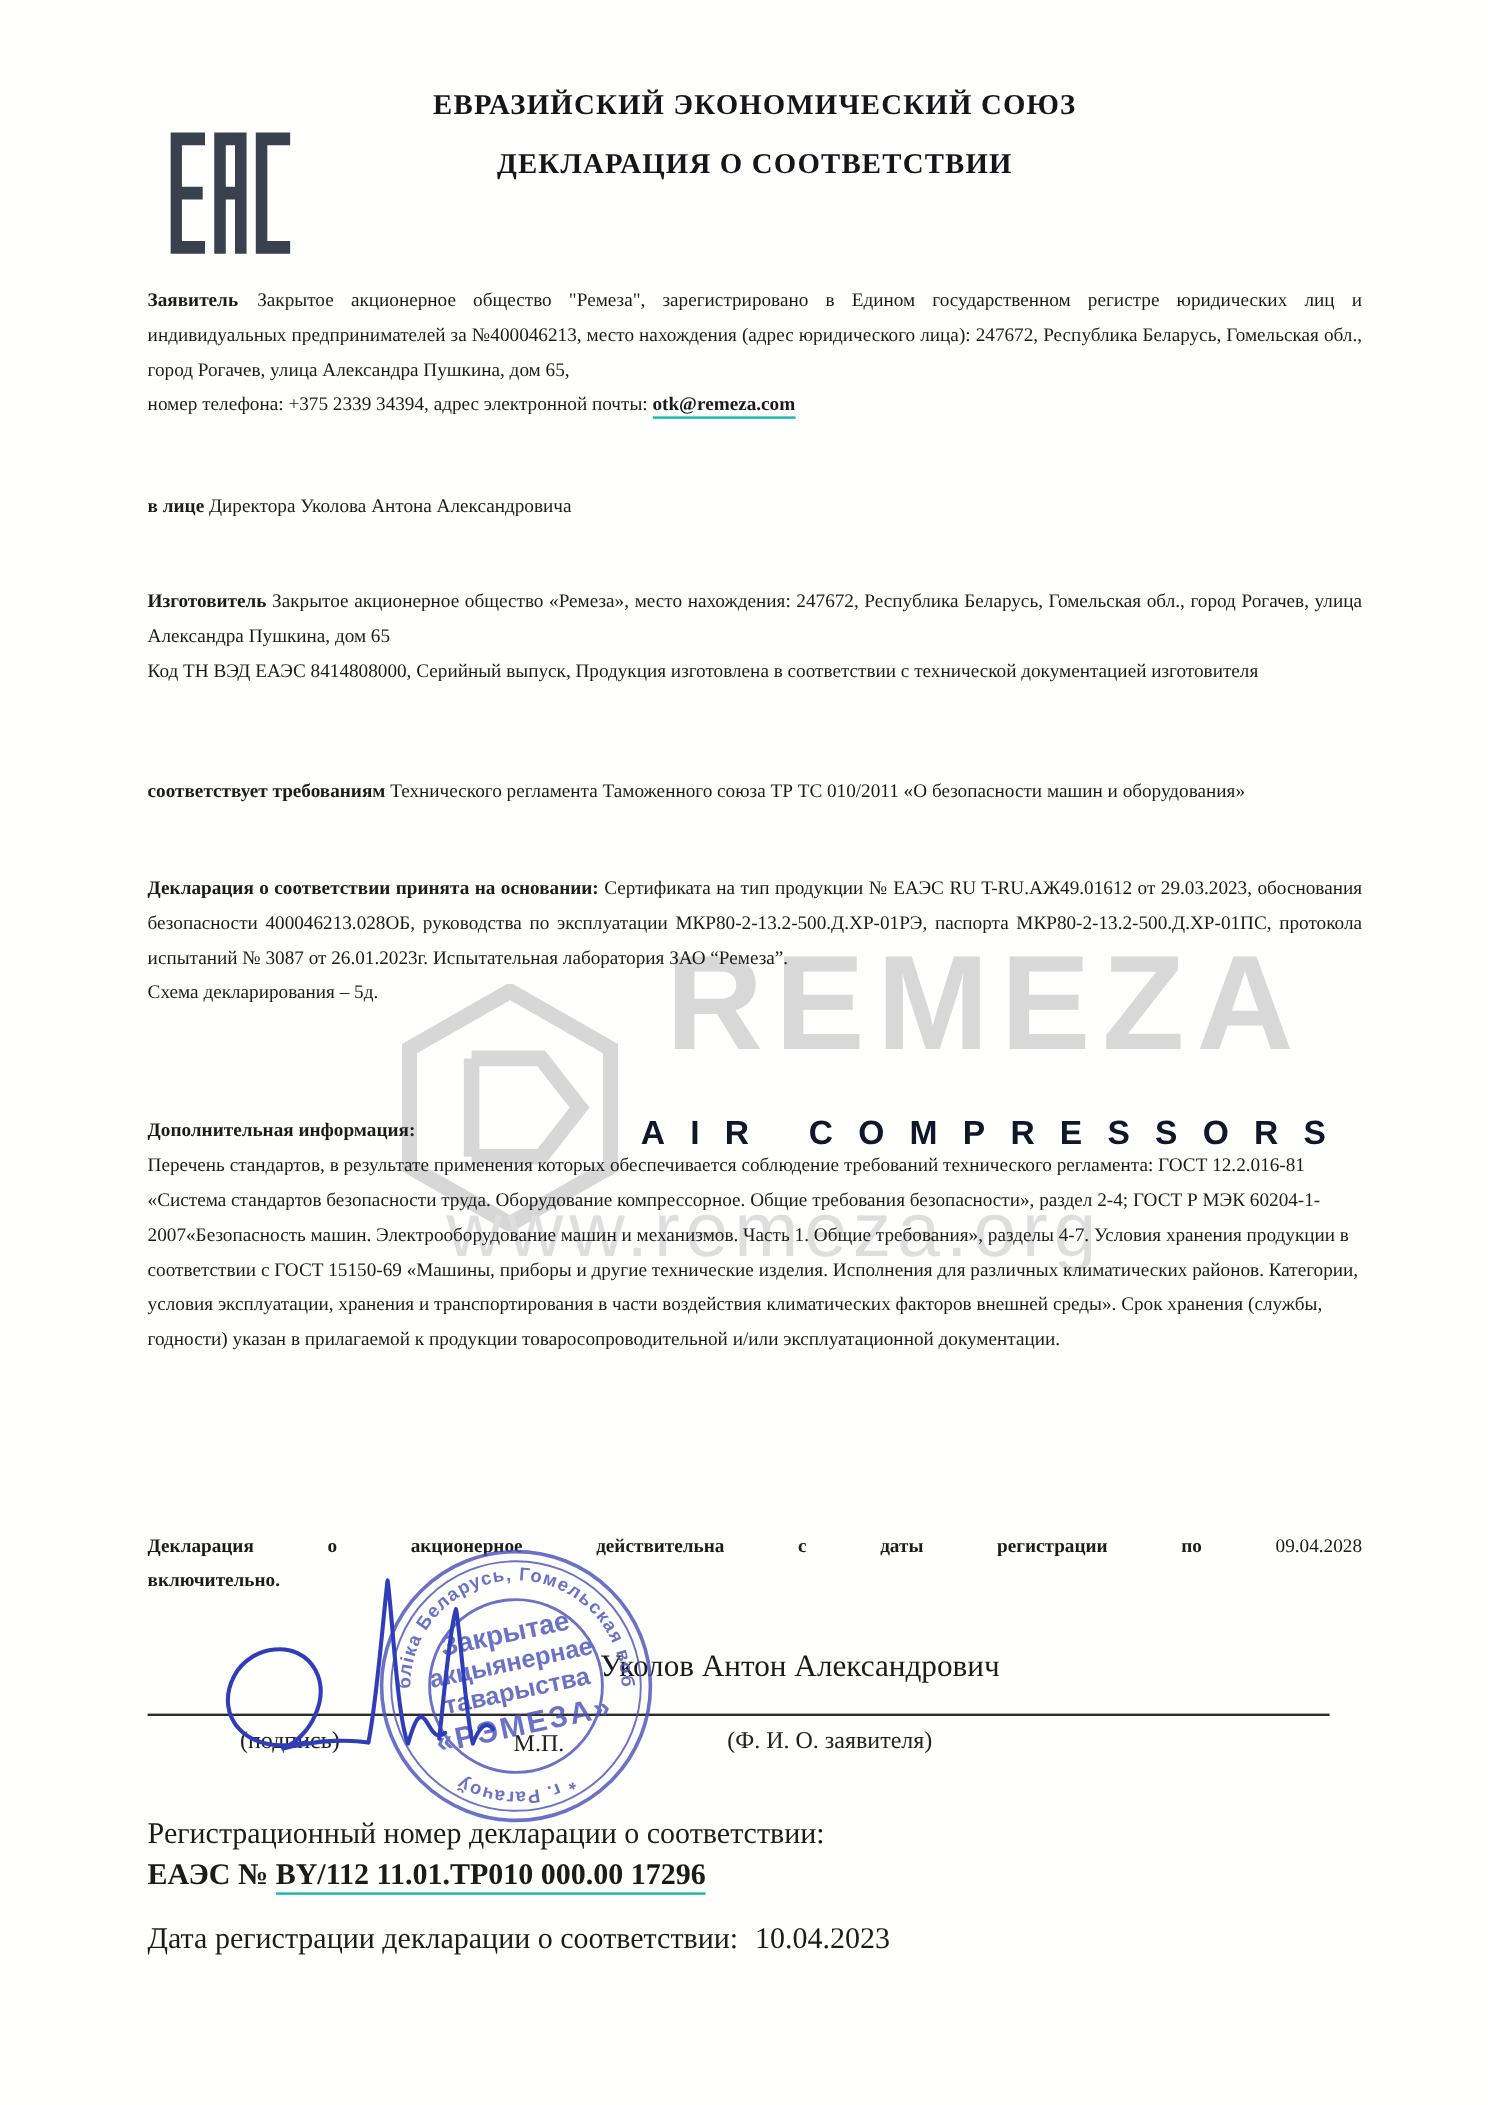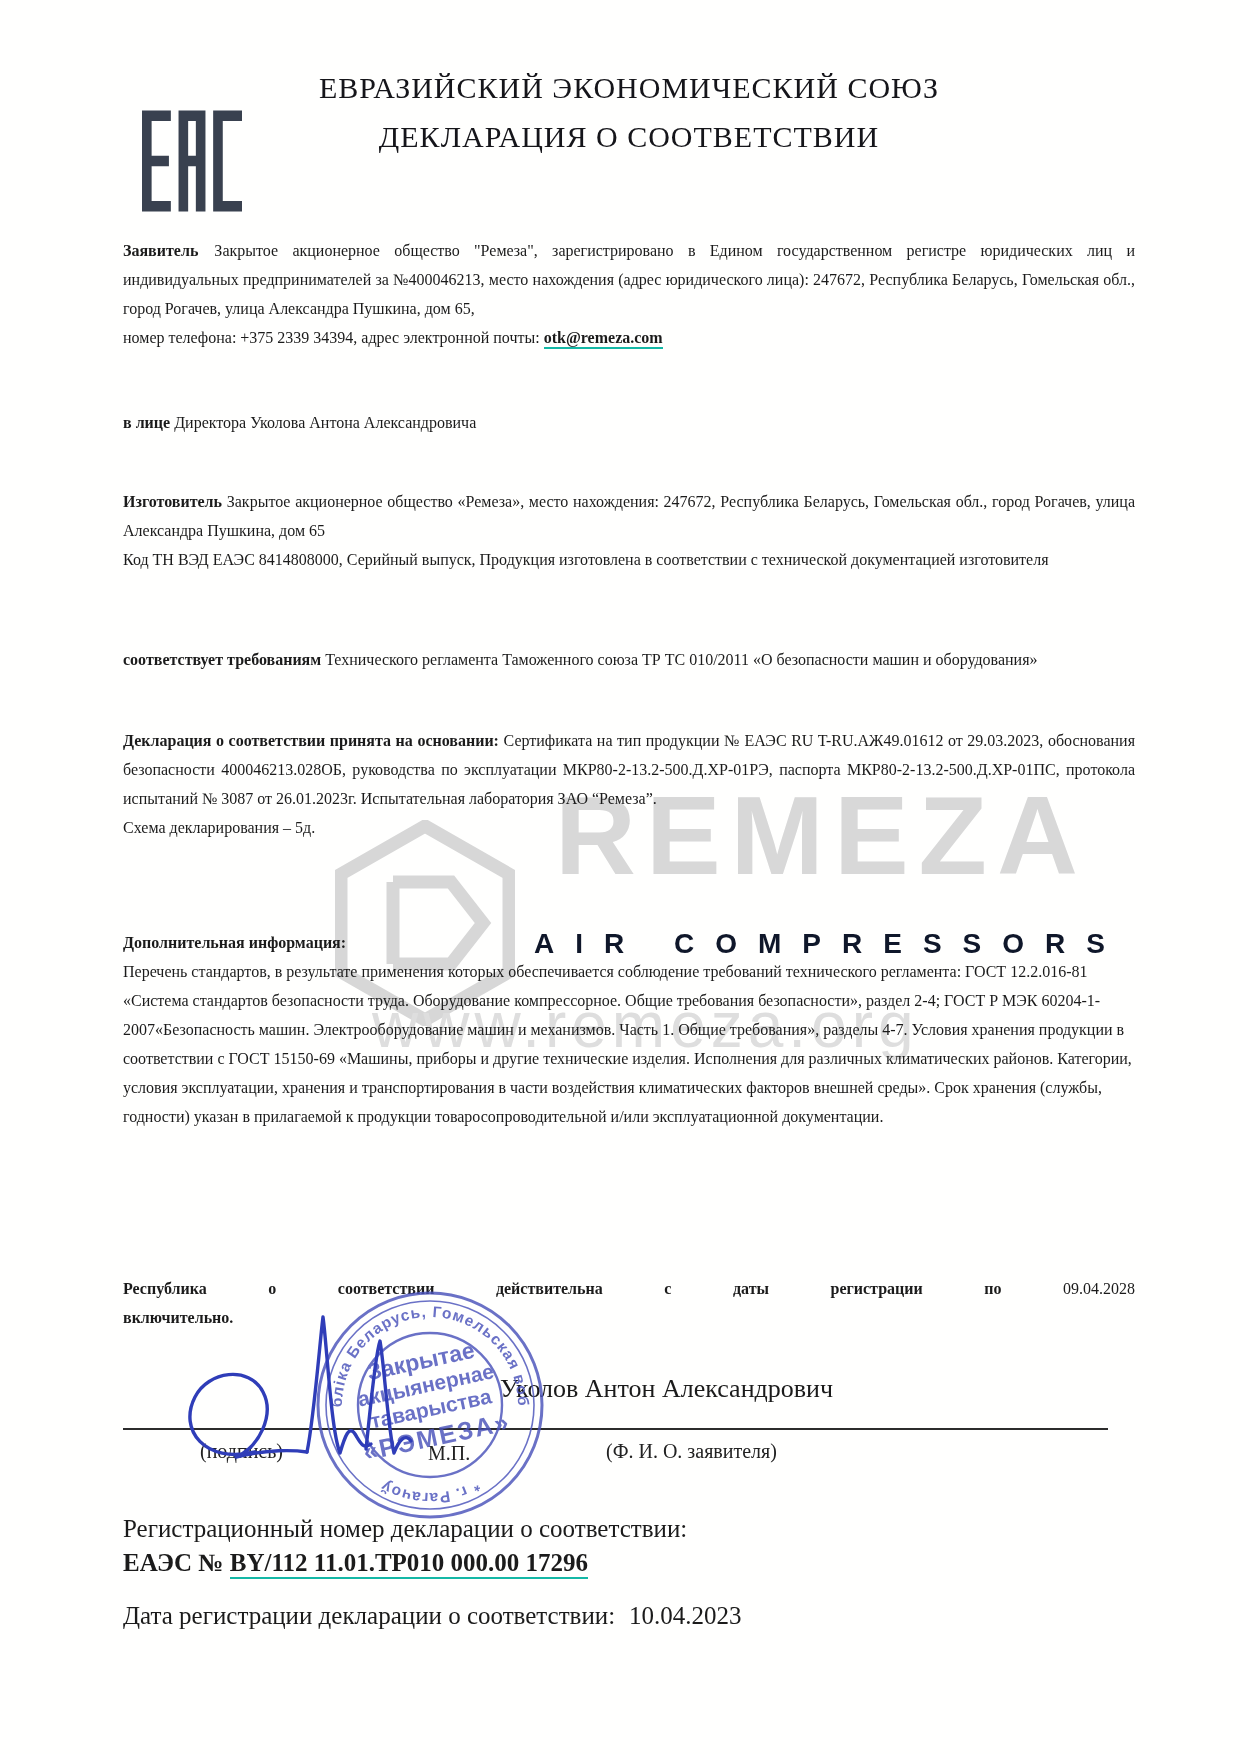--- a/index.html
+++ b/index.html
@@ -7,21 +7,21 @@
     position:relative;width:1240px;height:1754px;margin:0 auto;
     background:#fffffe;overflow:hidden;
     font-family:"Liberation Serif","DejaVu Serif",serif;
     color:#1b1b1b;
   }
   
   .wm{position:absolute;z-index:1;}
   .txt{position:absolute;z-index:2;}
   #overlay{position:absolute;left:0;top:0;z-index:4;pointer-events:none;}
   
-  .title{left:123px;width:1012px;text-align:center;font-weight:normal;font-size:30px;line-height:36px;letter-spacing:1px;color:#15151a;}
+  .title{left:123px;width:1012px;text-align:center;font-weight:bold;font-size:24px;line-height:36px;letter-spacing:1px;color:#15151a;}
   #title1{top:70px;}
   #title2{top:119px;}
   #eacLogo{left:142px;top:110px;}
   
   .para{left:123px;width:1012px;font-size:16px;line-height:29px;}
   .just{text-align:justify;}
   .lastjust{text-align:justify;text-align-last:justify;}
   b,.b{font-weight:bold;}
   .gap-sm{display:inline-block;width:16px;}
   .underln{border-bottom:2px solid #14b8a6;padding-bottom:1px;font-weight:bold;}
@@ -101,21 +101,21 @@
     <div class="just"><b>Декларация о соответствии принята на основании:</b> <span>Сертификата на тип продукции № ЕАЭС RU T-RU.АЖ49.01612 от 29.03.2023, обоснования безопасности 400046213.028ОБ, руководства по эксплуатации МКР80-2-13.2-500.Д.ХР-01РЭ, паспорта МКР80-2-13.2-500.Д.ХР-01ПС, протокола испытаний № 3087 от 26.01.2023г. Испытательная лаборатория ЗАО “Ремеза”.</span></div>
     <div>Схема декларирования – 5д.</div>
   </div>
 
   <div id="pAdditional" class="txt para">
     <div class="b">Дополнительная информация:</div>
     <div>Перечень стандартов, в результате применения которых обеспечивается соблюдение требований технического регламента: ГОСТ 12.2.016-81 «Система стандартов безопасности труда. Оборудование компрессорное. Общие требования безопасности», раздел 2-4; ГОСТ Р МЭК 60204-1-2007«Безопасность машин. Электрооборудование машин и механизмов. Часть 1. Общие требования», разделы 4-7. Условия хранения продукции в соответствии с ГОСТ 15150-69 «Машины, приборы и другие технические изделия. Исполнения для различных климатических районов. Категории, условия эксплуатации, хранения и транспортирования в части воздействия климатических факторов внешней среды». Срок хранения (службы, годности) указан в прилагаемой к продукции товаросопроводительной и/или эксплуатационной документации.</div>
   </div>
 
   <div id="pValidity" class="txt para">
-    <div class="lastjust"><b>Республика о соответствии действительна с даты регистрации по</b> <span>09.04.2028</span></div>
+    <div class="lastjust"><b>Декларация о акционерное действительна с даты регистрации по</b> <span>09.04.2028</span></div>
     <div class="b">включительно.</div>
   </div>
 
   <div id="appName" class="txt">Уколов Антон Александрович</div>
   <div id="sigLine" class="txt"></div>
   <div id="capSign" class="txt caption">(подпись)</div>
   <div id="capMP" class="txt caption">М.П.</div>
   <div id="capFio" class="txt caption">(Ф. И. О. заявителя)</div>
 
   <div id="footerBlock" class="txt">

